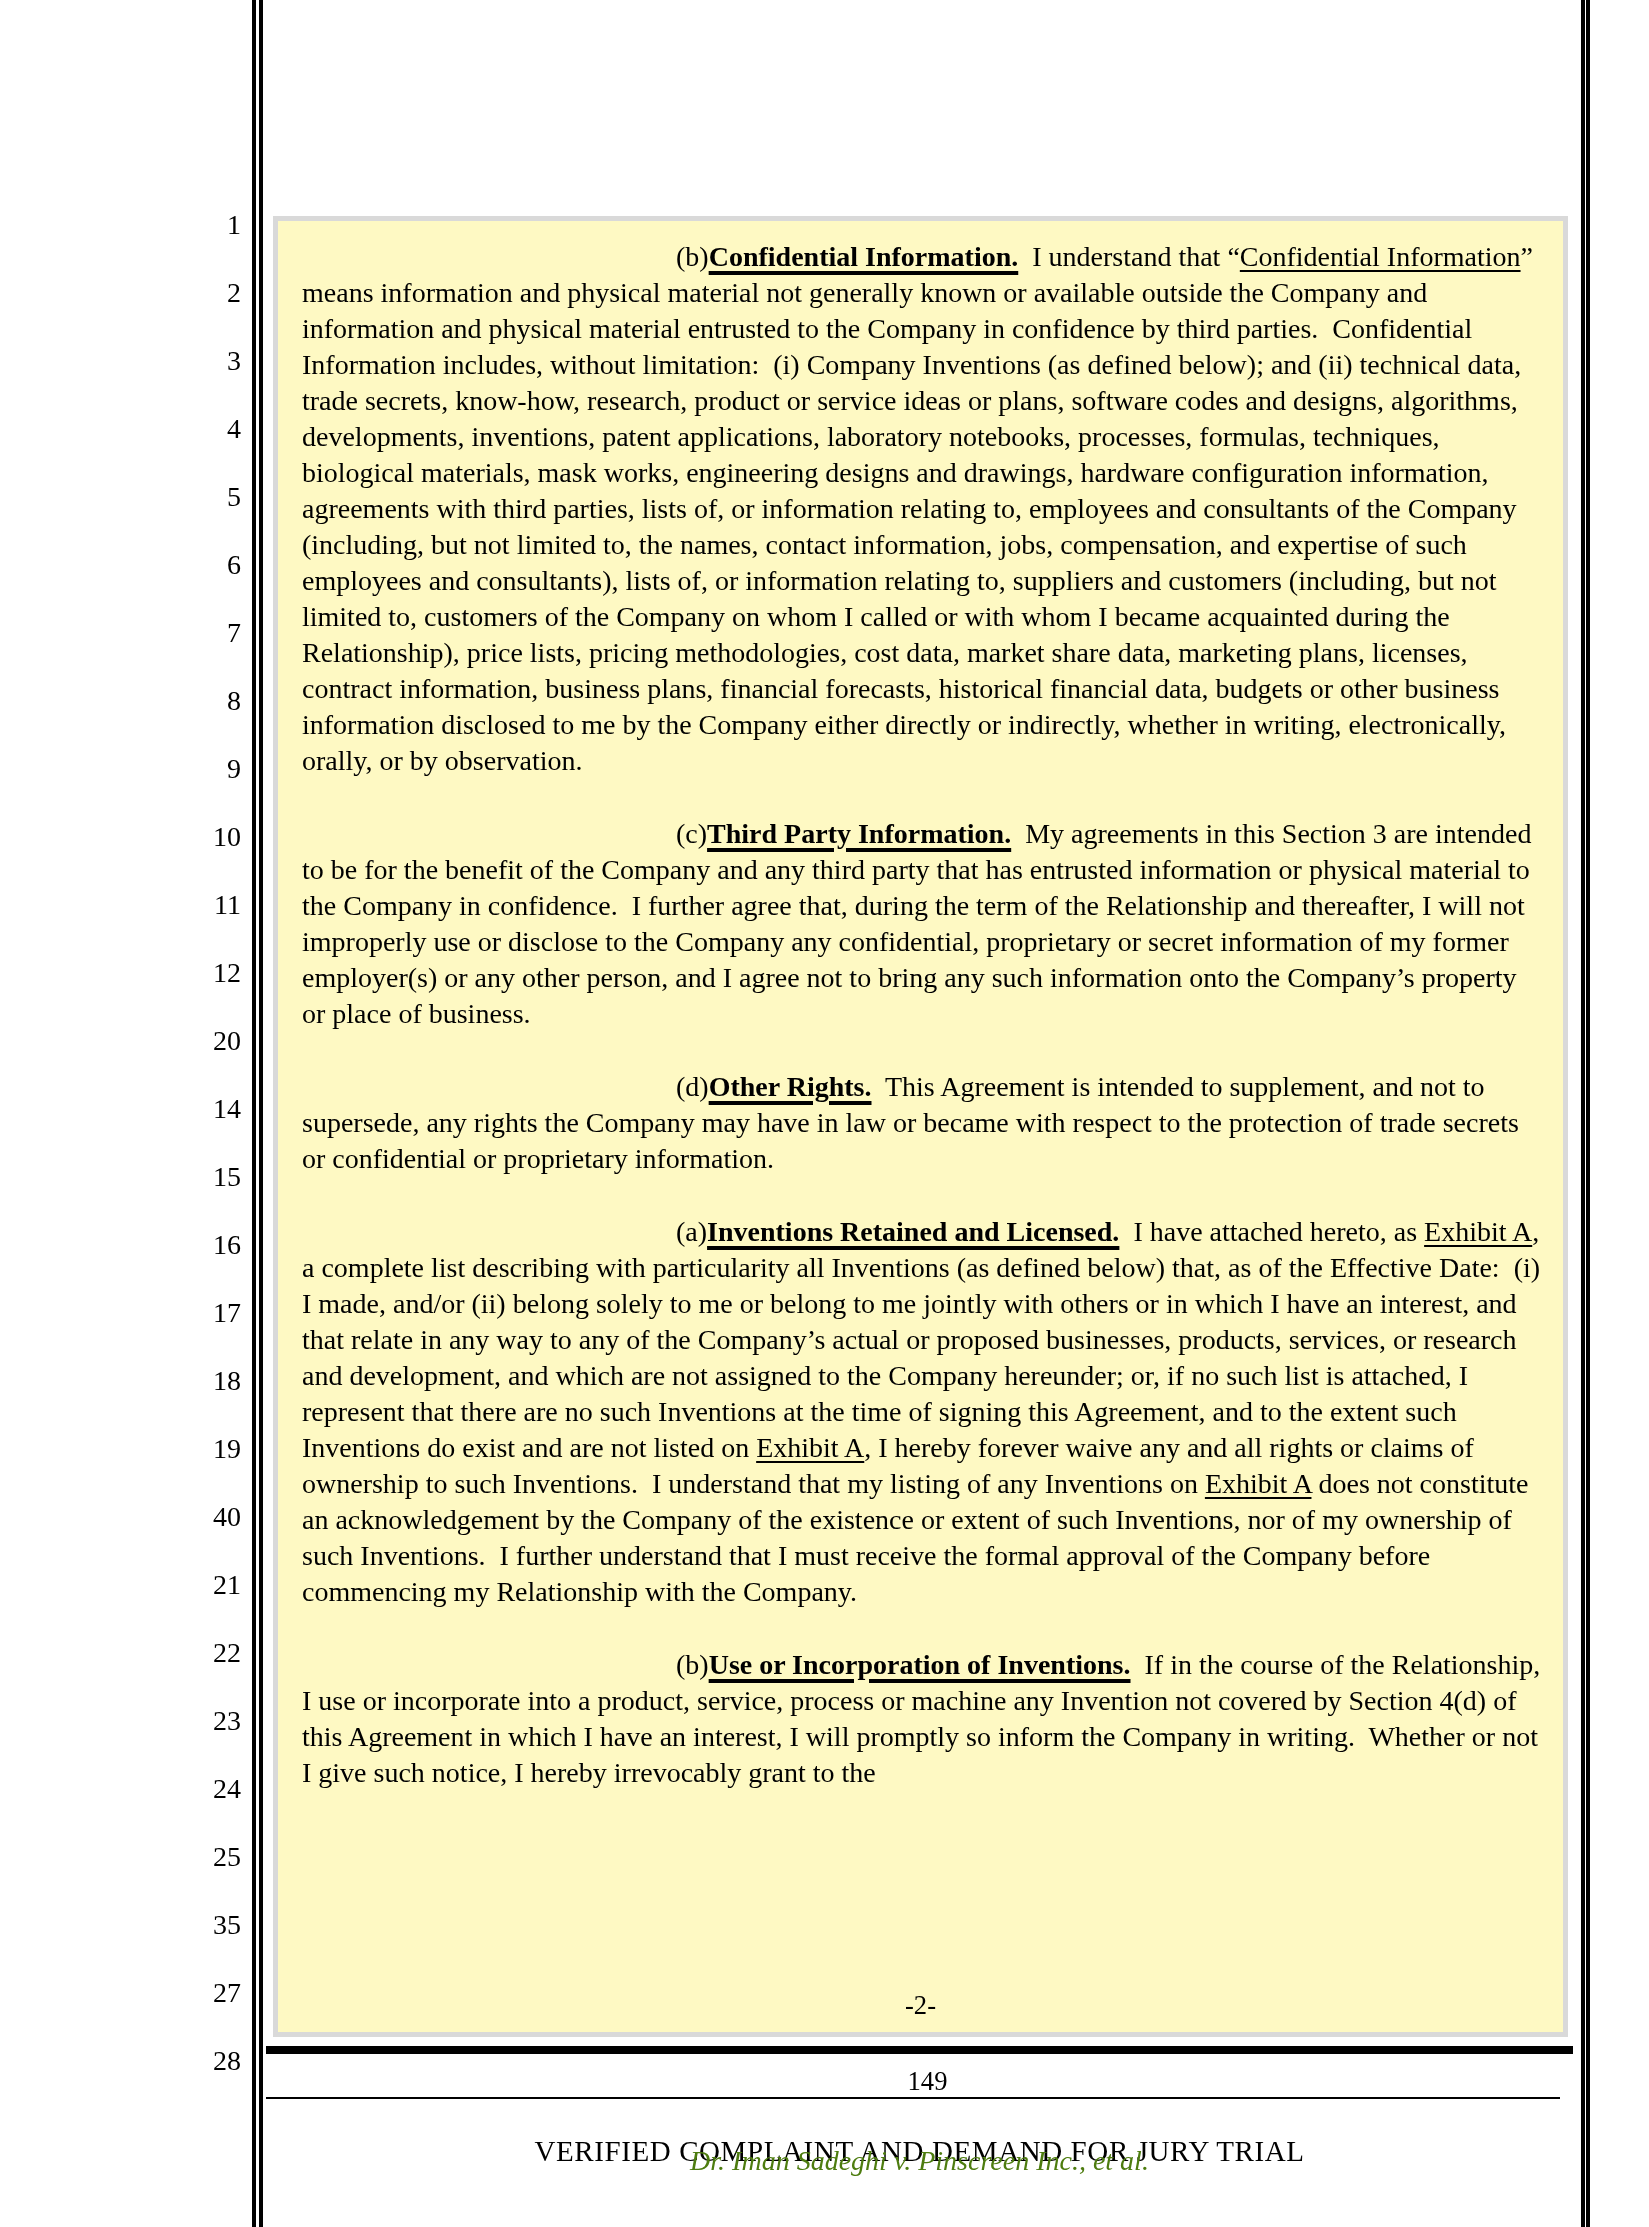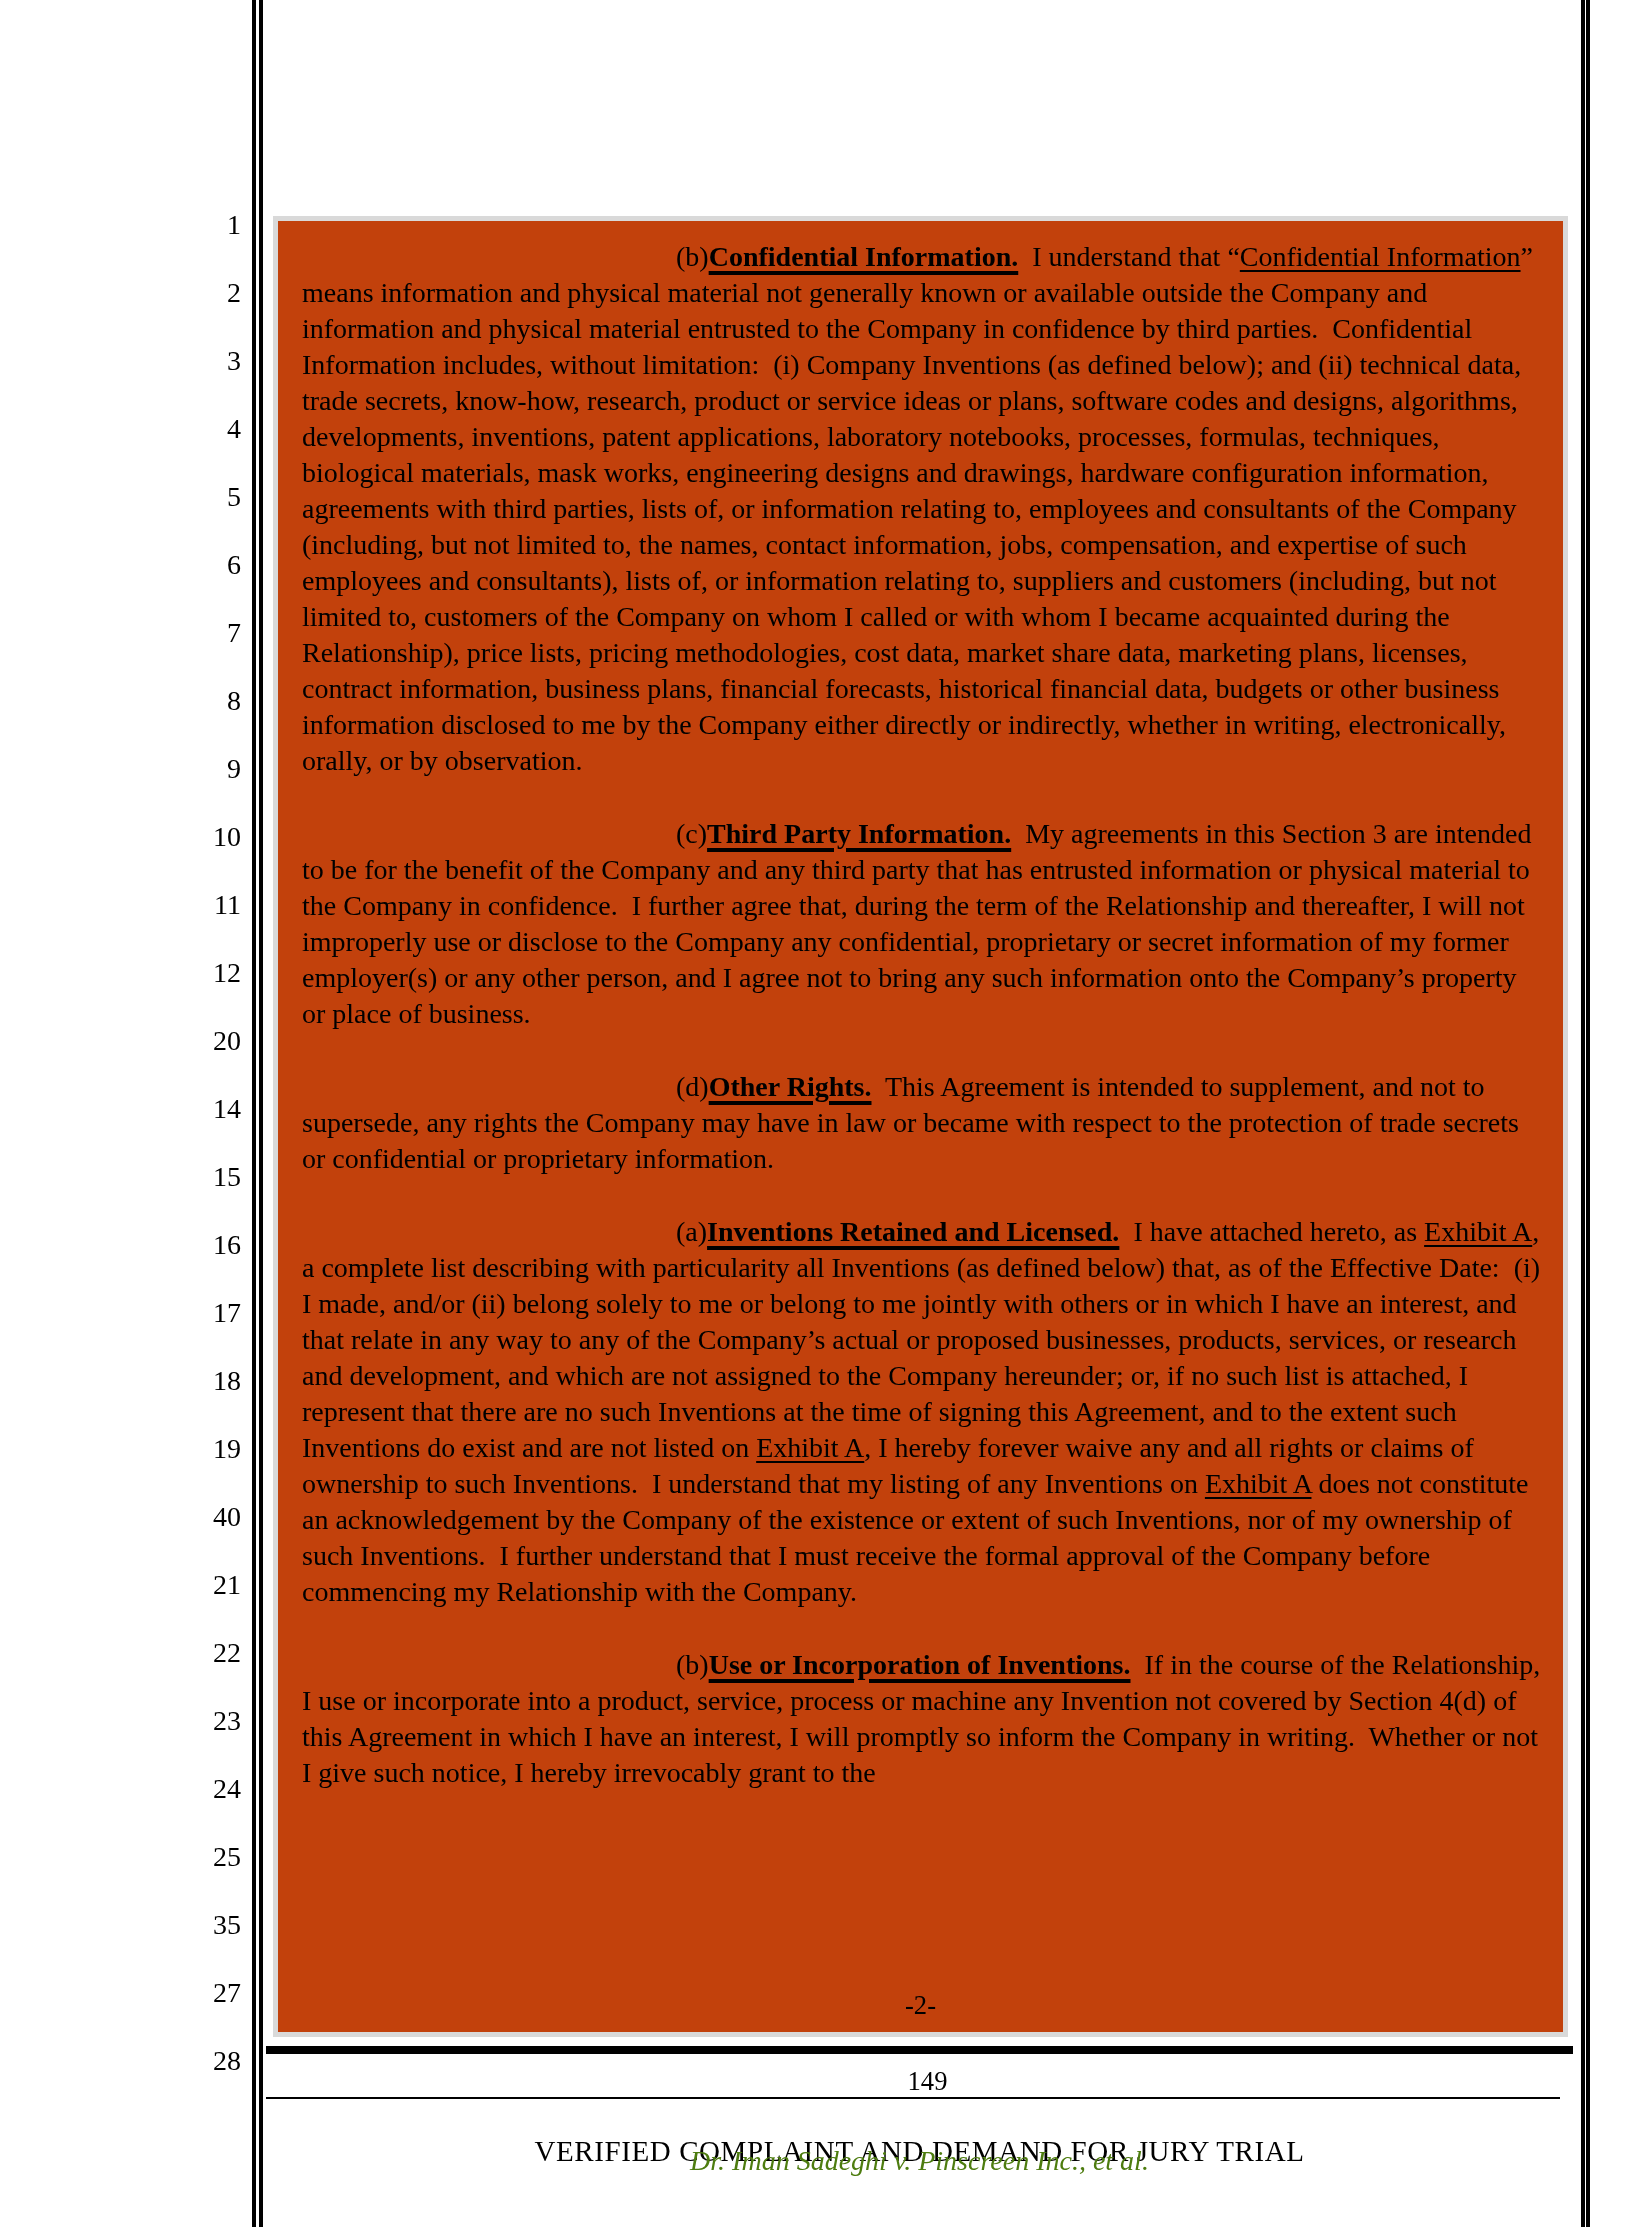--- a/index.html
+++ b/index.html
@@ -43,21 +43,21 @@
 
   
   .exhibit {
     position:absolute;
     left:273px;
     top:216px;
     width:1295px;
     height:1821px;
     box-sizing:border-box;
     border:5.4px solid #d9d9d9;
-    background:#c2410c;
+    background:#fef9c3;
     padding:18px 17px 0 24px;
     overflow:hidden;
   }
   .para {
     margin:37px 0 0 0;
     font-size:28px;
     line-height:36px;
     text-align:left;
     white-space:pre-wrap;
   }

